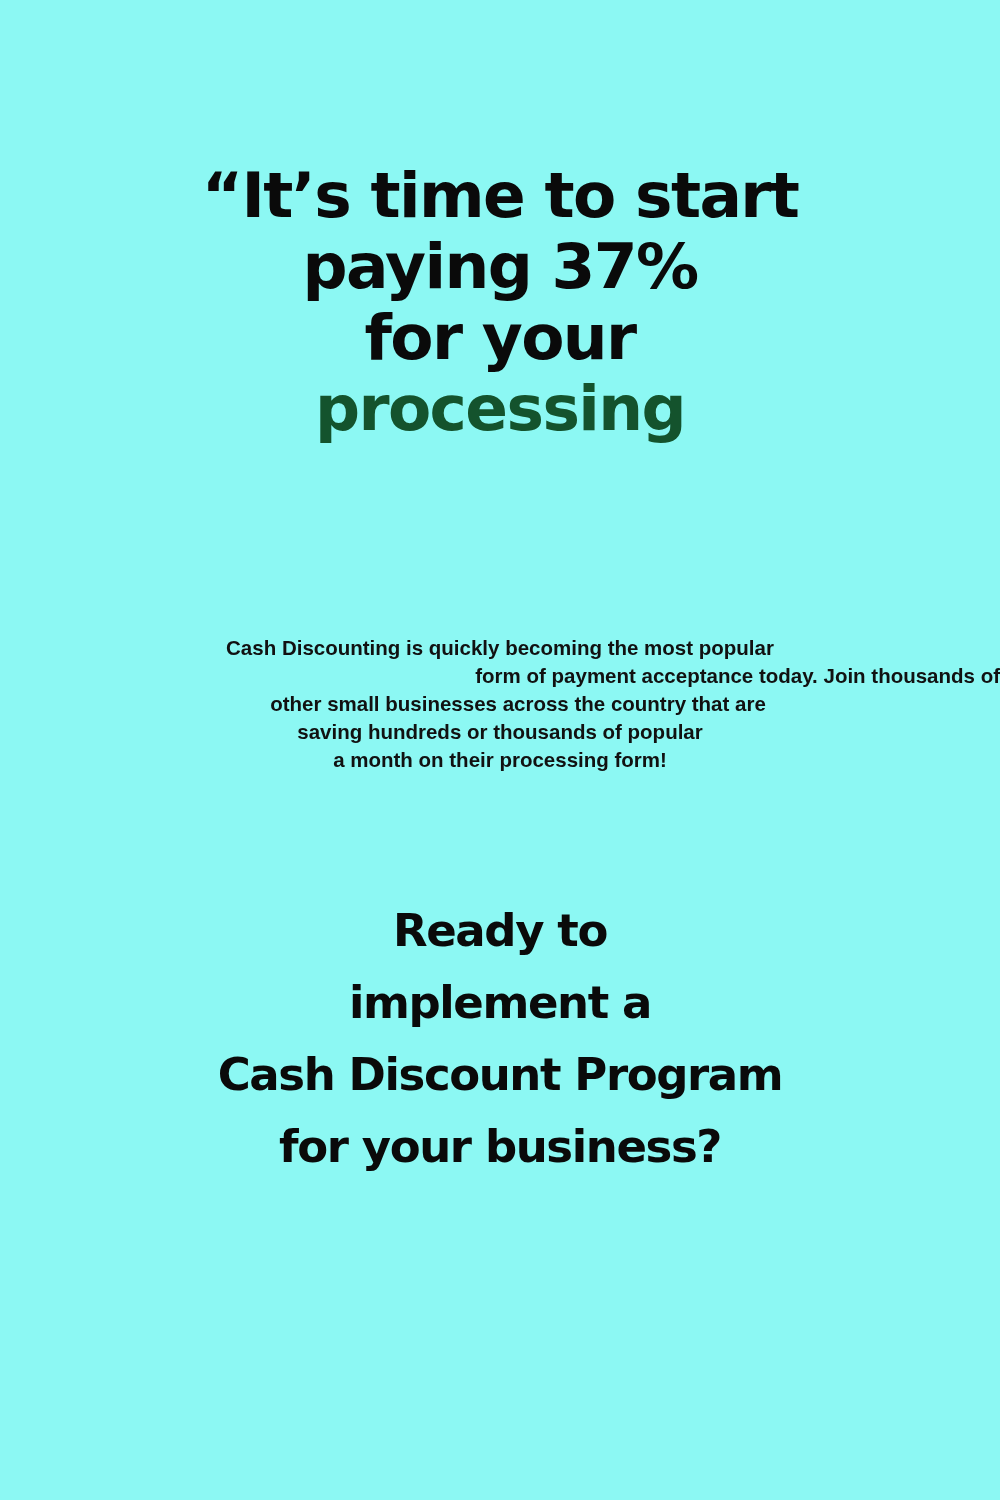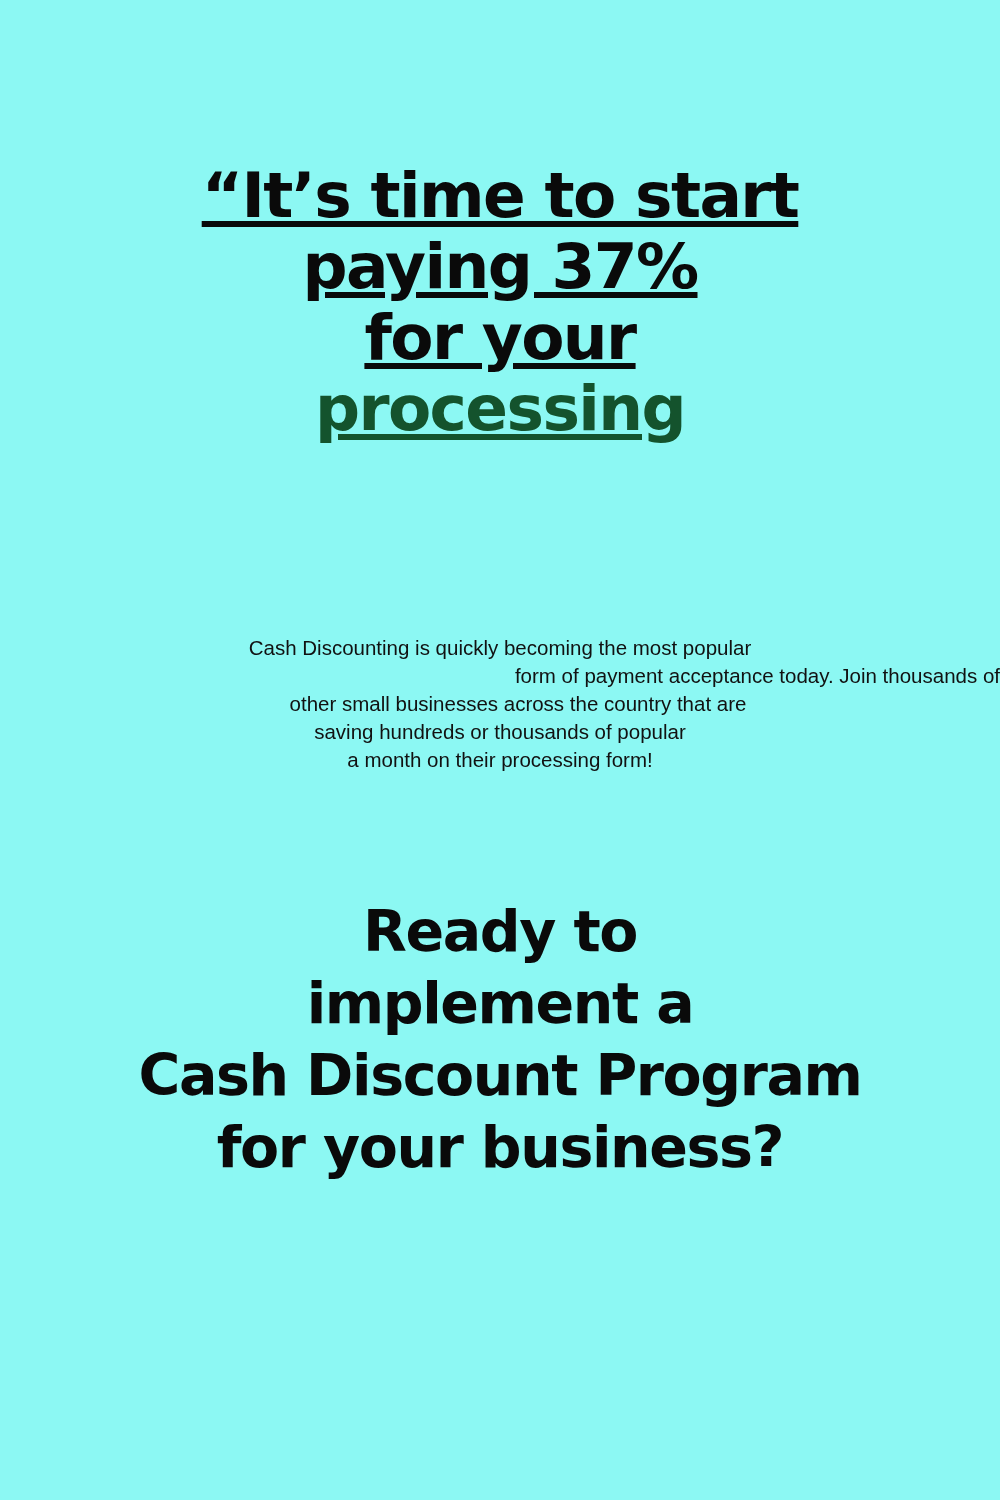--- a/index.html
+++ b/index.html
@@ -33,55 +33,54 @@
   }
   .headline-line {
     display: block;
     font-family: "DejaVu Sans", sans-serif;
     font-weight: 700;
     font-size: 63px;
     line-height: 71px;
     letter-spacing: -1.6px;
     color: #0a0a0a;
     white-space: pre;
-    text-decoration: underline;
   }
 
   
   .body-block {
     position: absolute;
     left: 0;
     top: 634px;
     width: 1000px;
     text-align: center;
   }
   .body-line {
     display: block;
     font-family: "Liberation Sans", sans-serif;
-    font-weight: 400;
+    font-weight: 700;
     font-size: 20.5px;
     line-height: 28px;
     letter-spacing: 0px;
     color: #111111;
     white-space: pre;
   }
 
   
   .cta-block {
     position: absolute;
     left: 0;
     top: 895px;
     width: 1000px;
     text-align: center;
   }
   .cta-line {
     display: block;
     font-family: "DejaVu Sans", sans-serif;
     font-weight: 700;
-    font-size: 57px;
+    font-size: 45px;
     line-height: 72px;
     letter-spacing: -1.4px;
     color: #0a0a0a;
     white-space: pre;
   }
 </style>
 </head>
 <body style="background: rgb(140, 248, 243);">
 
 <div class="promo-canvas">

